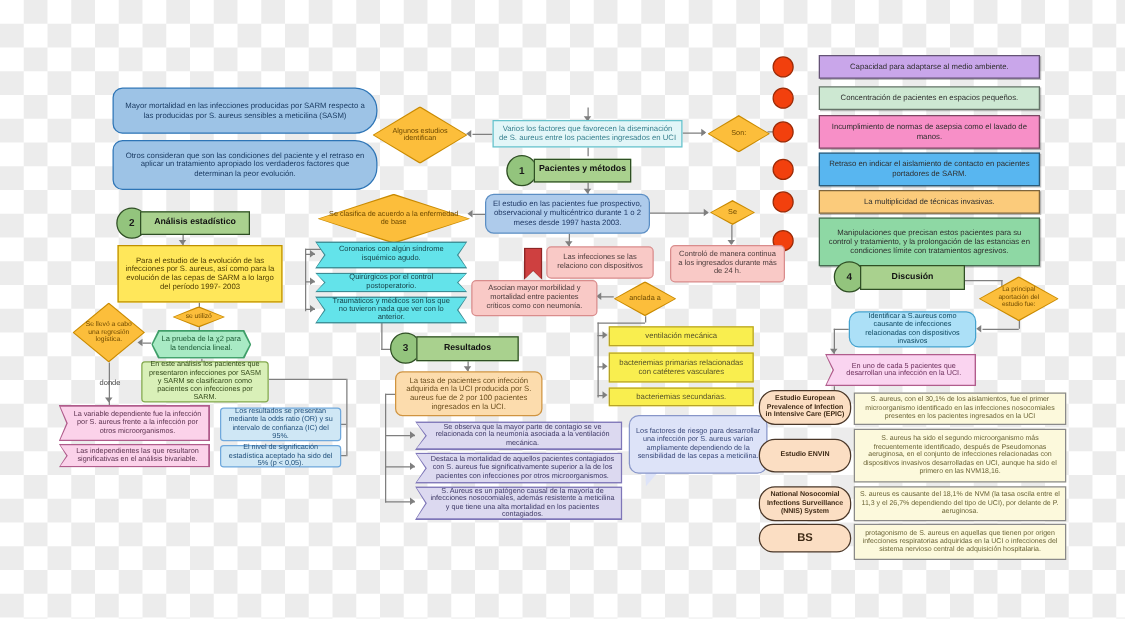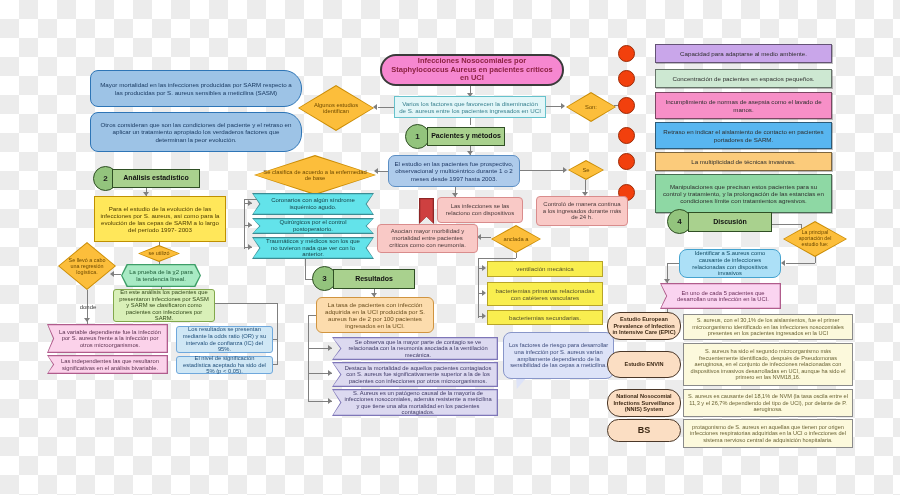--- a/index.html
+++ b/index.html
@@ -141,21 +141,20 @@
   <i class="lh" style="left:772px;top:224px;width:30px"></i>
   <i class="lv" style="left:801px;top:224px;height:6px"></i>
   <i class="lv" style="left:815px;top:255px;height:8px"></i>
   <i class="lh" style="left:786px;top:263px;width:29px"></i>
   <i class="ar ar-l" style="left:781px;top:260px"></i>
   <i class="lh" style="left:667px;top:263px;width:12px"></i>
   <i class="lv" style="left:667px;top:263px;height:20px"></i>
   <i class="ar ar-d" style="left:664px;top:279px"></i>
   <i class="lv" style="left:667px;top:309px;height:4px"></i>
 
-  <div class="node title" style="left:380px;top:54px;width:184px;height:32px">Infecciones Nosocomiales por Staphylococcus Aureus en pacientes críticos en UCI</div>
 
   <div class="node claim" style="left:90px;top:70px;width:212px;height:37px">Mayor mortalidad en las infecciones producidas por SARM respecto a las producidas por S. aureus sensibles a meticilina (SASM)</div>
   <div class="node claim" style="left:90px;top:112px;width:212px;height:40px">Otros consideran que son las condiciones del paciente y el retraso en aplicar un tratamiento apropiado los verdaderos factores que determinan la peor evolución.</div>
 
   <div class="shape dia" style="left:298px;top:85px;width:76px;height:46px">
     <span class="sb"></span>
       <span class="sf"></span>
     <span class="st">Algunos estudios identifican</span>
   </div>
 

